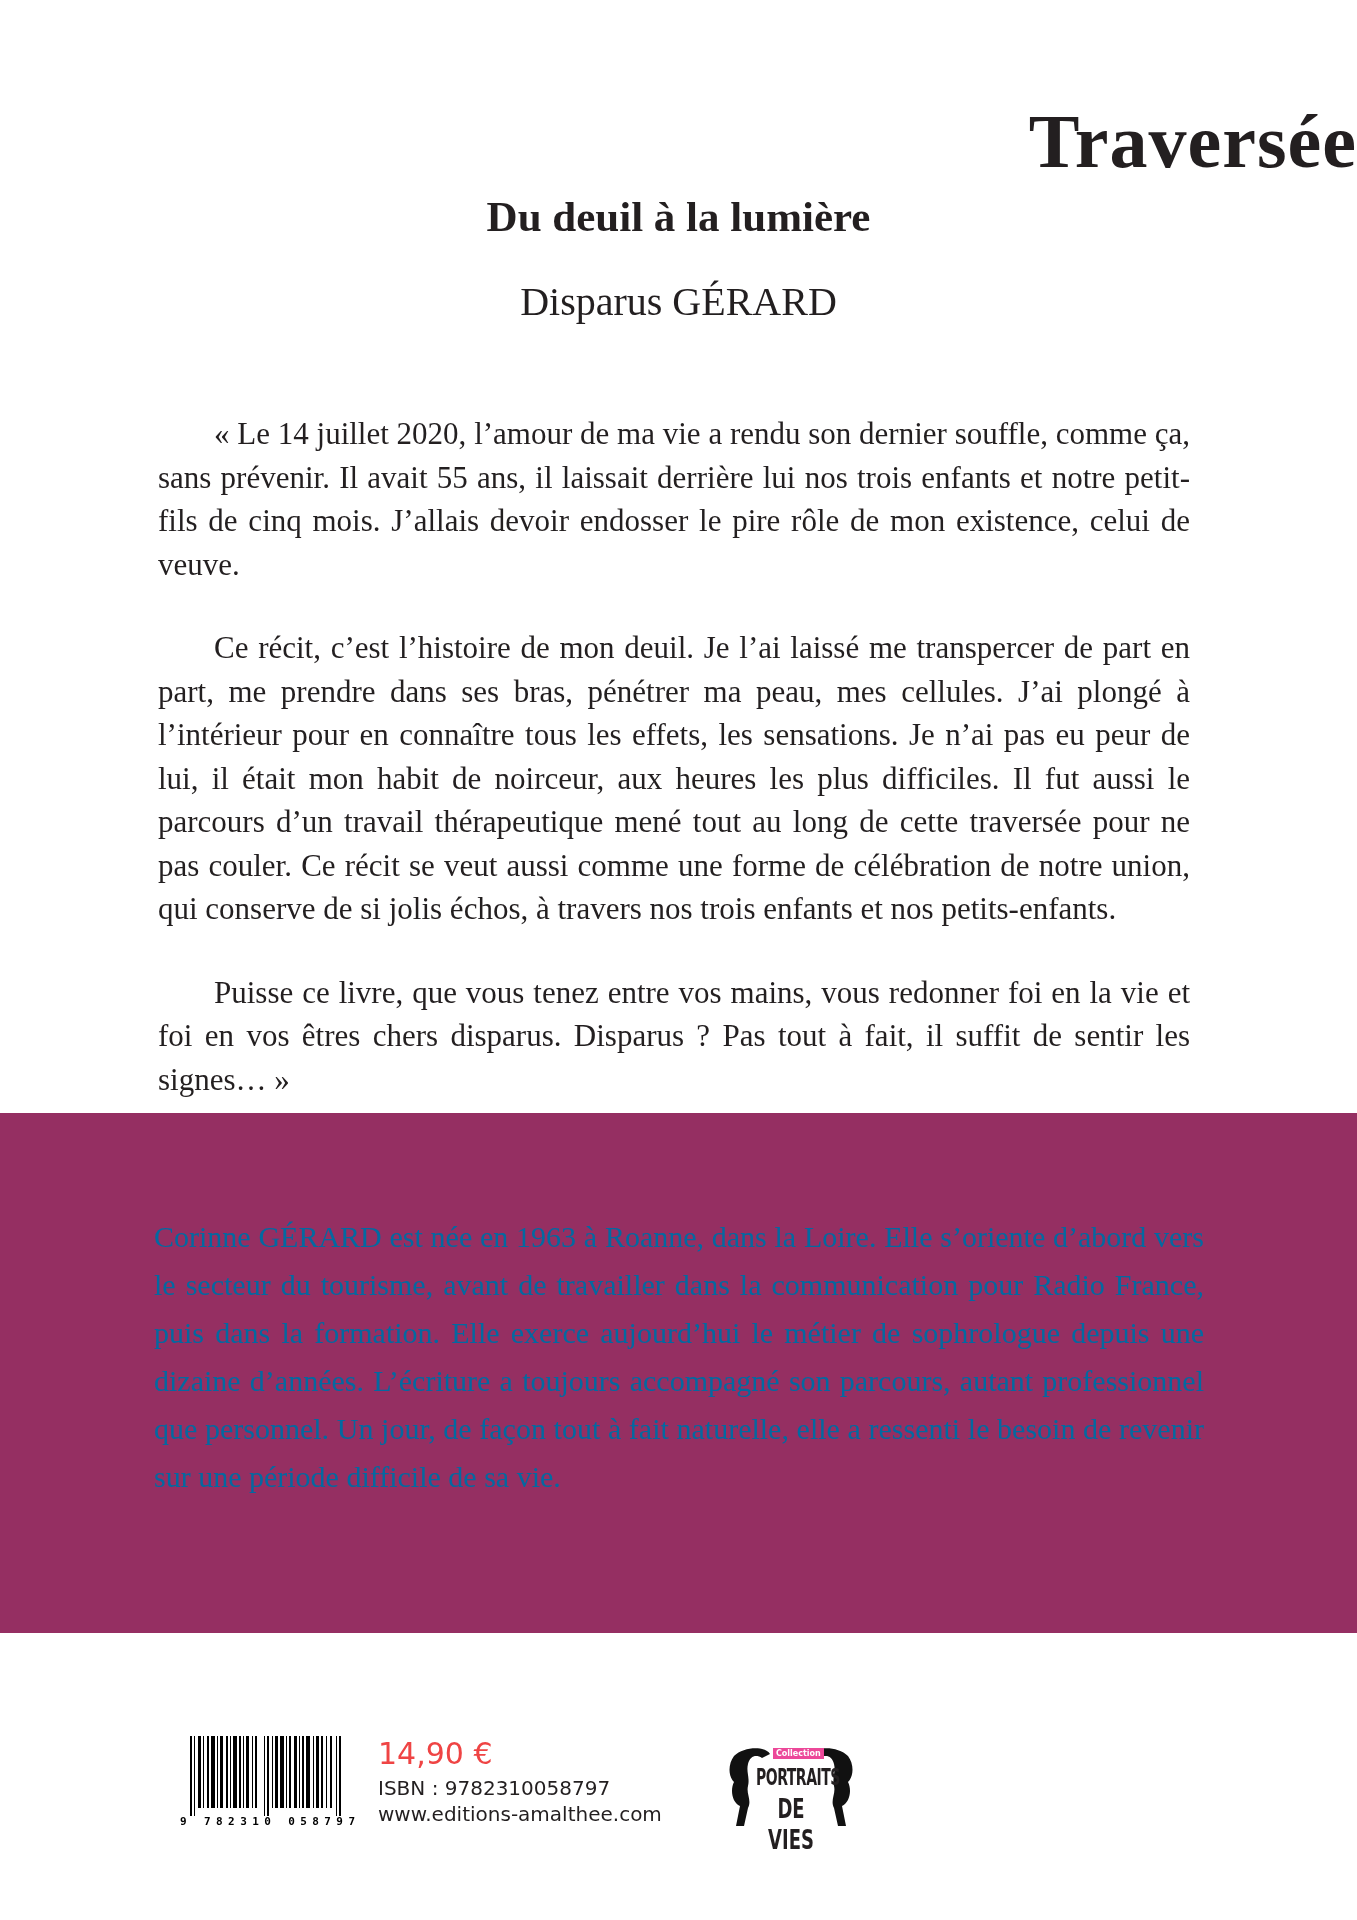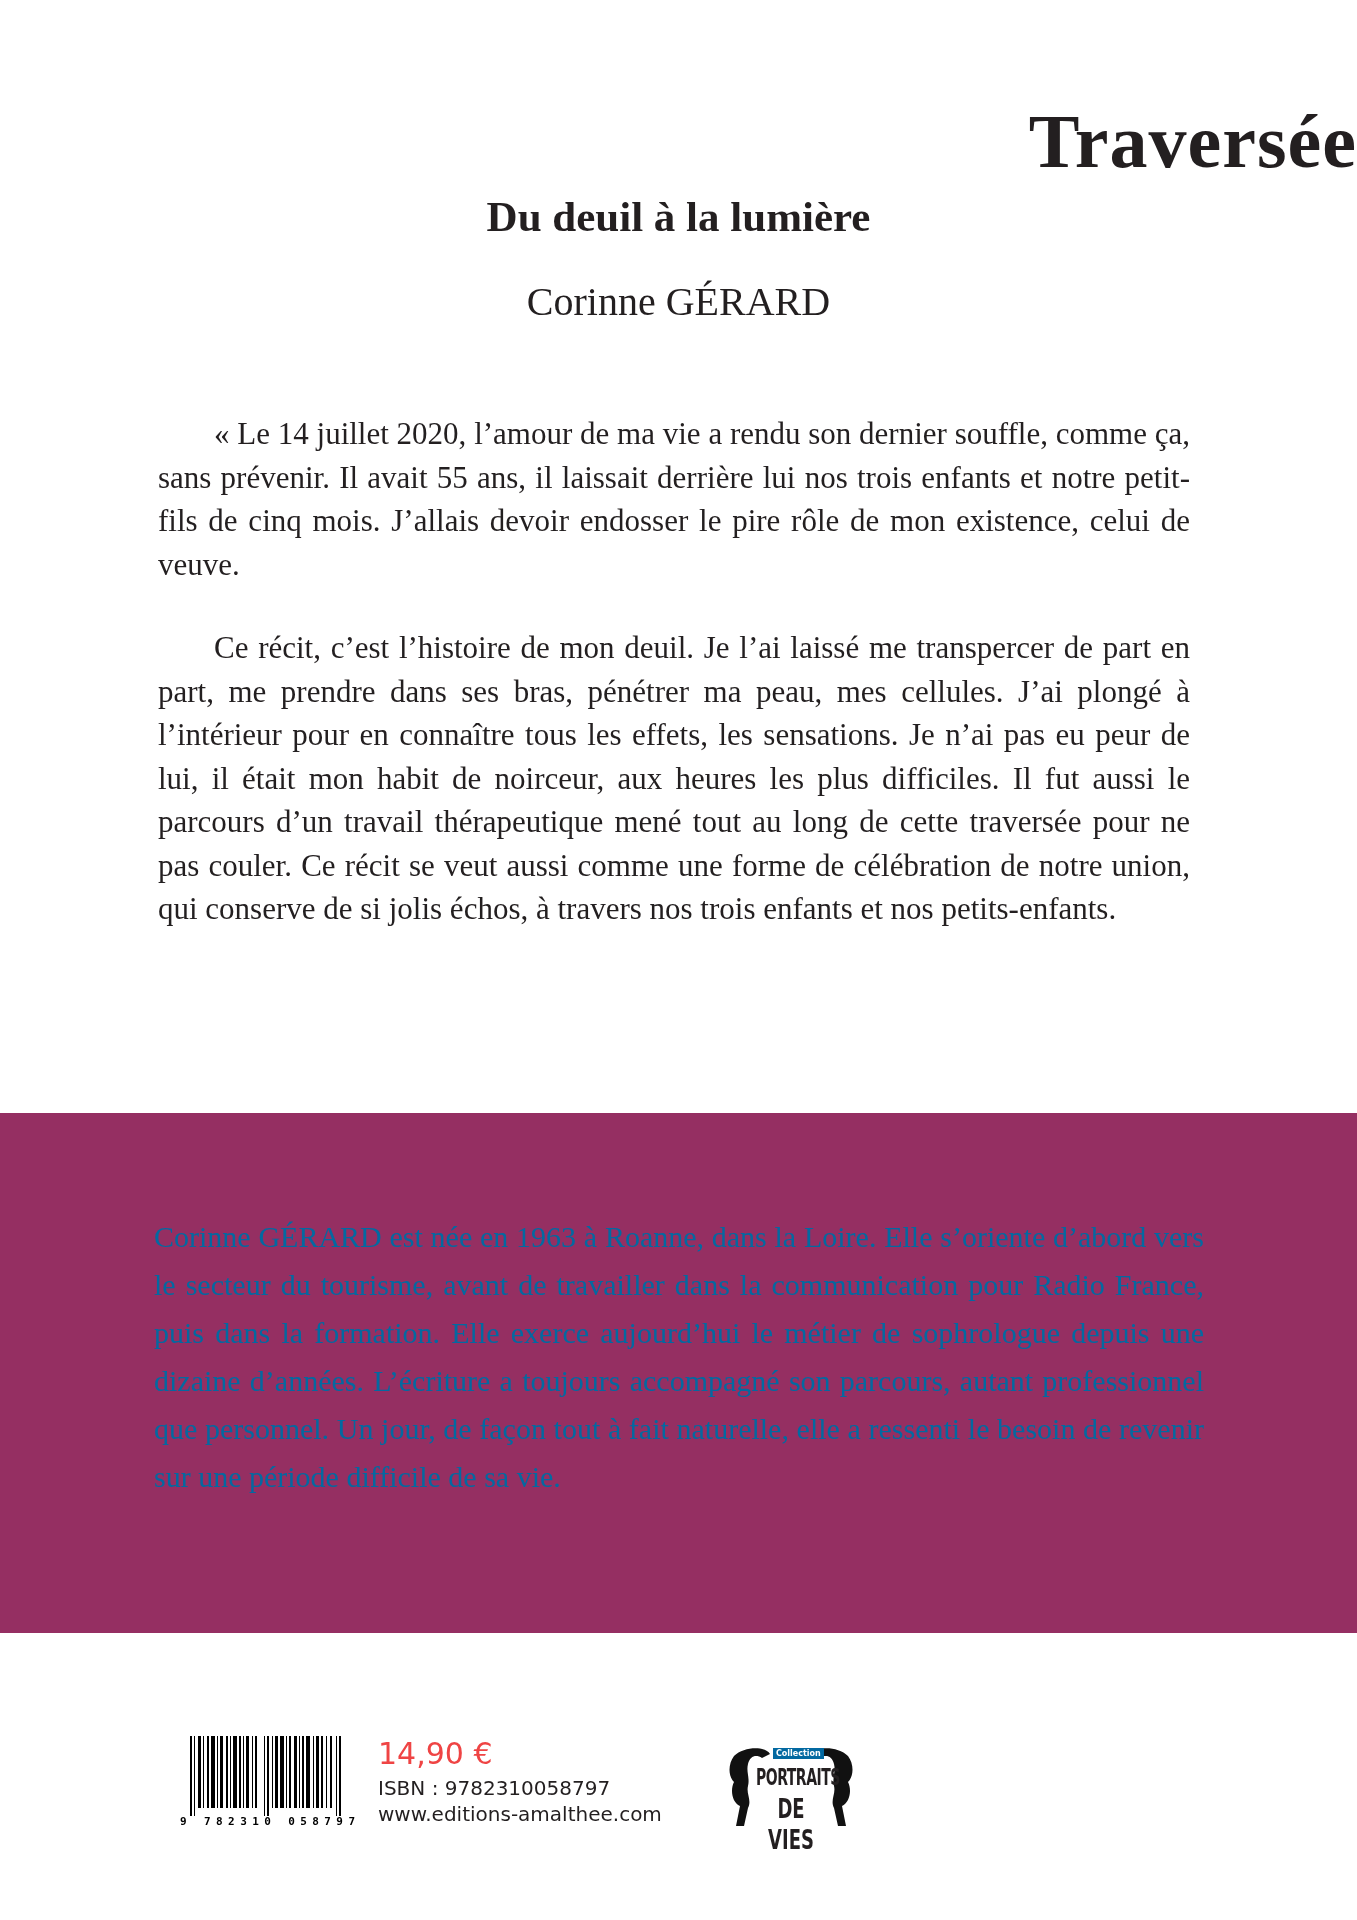--- a/index.html
+++ b/index.html
@@ -11,34 +11,35 @@
   .blurb p{margin:0 8px 40px 0;text-indent:56px;}
   .blurb p:first-child{text-indent:56px;}
   .band{position:absolute;top:1113px;left:0;width:1357px;height:520px;background:#952f62;}
   .bio{position:absolute;top:1213px;left:154px;width:1050px;font-size:30px;line-height:48px;color:#0369a1;text-align:justify;}
   .footer{position:absolute;top:1736px;left:180px;height:90px;width:700px;}
   .barcode{position:absolute;left:0;top:0;width:178px;height:90px;}
   .price{position:absolute;left:198px;top:0px;font-family:"DejaVu Sans",sans-serif;font-size:30px;color:#ef4444;}
   .isbn{position:absolute;left:198px;top:40px;font-family:"DejaVu Sans",sans-serif;font-size:20px;}
   .site{position:absolute;left:198px;top:66px;font-family:"DejaVu Sans",sans-serif;font-size:20px;}
   .logo{position:absolute;left:546px;top:6px;width:130px;height:86px;}
-  .logo .coll{position:absolute;left:47px;top:6px;background:#0369a1;color:#fff;font-family:"DejaVu Sans",sans-serif;font-size:8px;padding:1px 3px;font-weight:bold;}
+  .logo .coll{position:absolute;left:47px;top:6px;background:#ec4899;color:#fff;font-family:"DejaVu Sans",sans-serif;font-size:8px;padding:1px 3px;font-weight:bold;}
   .logo .l1{position:absolute;left:30px;top:22px;width:70px;text-align:center;font-family:"DejaVu Sans",sans-serif;font-weight:bold;font-size:14px;transform:scaleY(1.6);transform-origin:top;letter-spacing:-0.5px;}
   .logo .l2{position:absolute;left:28px;top:50px;width:74px;text-align:center;font-family:"DejaVu Sans",sans-serif;font-weight:bold;font-size:18px;transform:scaleY(1.5);transform-origin:top;}
 </style>
 </head>
 <body>
 
 <div class="title">Traversée</div>
 <div class="subtitle">Du deuil à la lumière</div>
-<div class="author">Corinne GÉRARD</div>
+<div class="author">Disparus GÉRARD</div>
 
 <div class="blurb">
   <p>« Le 14 juillet 2020, l’amour de ma vie a rendu son dernier souffle, comme ça, sans prévenir. Il avait 55 ans, il laissait derrière lui nos trois enfants et notre petit-fils de cinq mois. J’allais devoir endosser le pire rôle de mon existence, celui de veuve.</p>
   <p>Ce récit, c’est l’histoire de mon deuil. Je l’ai laissé me transpercer de part en part, me prendre dans ses bras, pénétrer ma peau, mes cellules. J’ai plongé à l’intérieur pour en connaître tous les effets, les sensations. Je n’ai pas eu peur de lui, il était mon habit de noirceur, aux heures les plus difficiles. Il fut aussi le parcours d’un travail thérapeutique mené tout au long de cette traversée pour ne pas couler. Ce récit se veut aussi comme une forme de célébration de notre union, qui conserve de si jolis échos, à travers nos trois enfants et nos petits-enfants.</p>
+  <p>Puisse ce livre, que vous tenez entre vos mains, vous redonner foi en la vie et foi en vos êtres chers disparus. Disparus ?  Pas tout à fait, il suffit de sentir les signes… »</p>
 </div>
 
 <div class="band"></div>
 <div class="bio">Corinne GÉRARD est née en 1963 à Roanne, dans la Loire. Elle s’oriente d’abord vers le secteur du tourisme, avant de travailler dans la communication pour Radio France, puis dans la formation. Elle exerce aujourd’hui le métier de sophrologue depuis une dizaine d’années. L’écriture a toujours accompagné son parcours, autant professionnel que personnel. Un jour, de façon tout à fait naturelle, elle a ressenti le besoin de revenir sur une période difficile de sa vie.</div>
 
 <div class="footer">
   <div class="barcode">
     <svg width="178" height="90" viewBox="0 0 178 90">
       <g fill="#000">
         <rect x="10" y="0" width="2" height="80"></rect>

